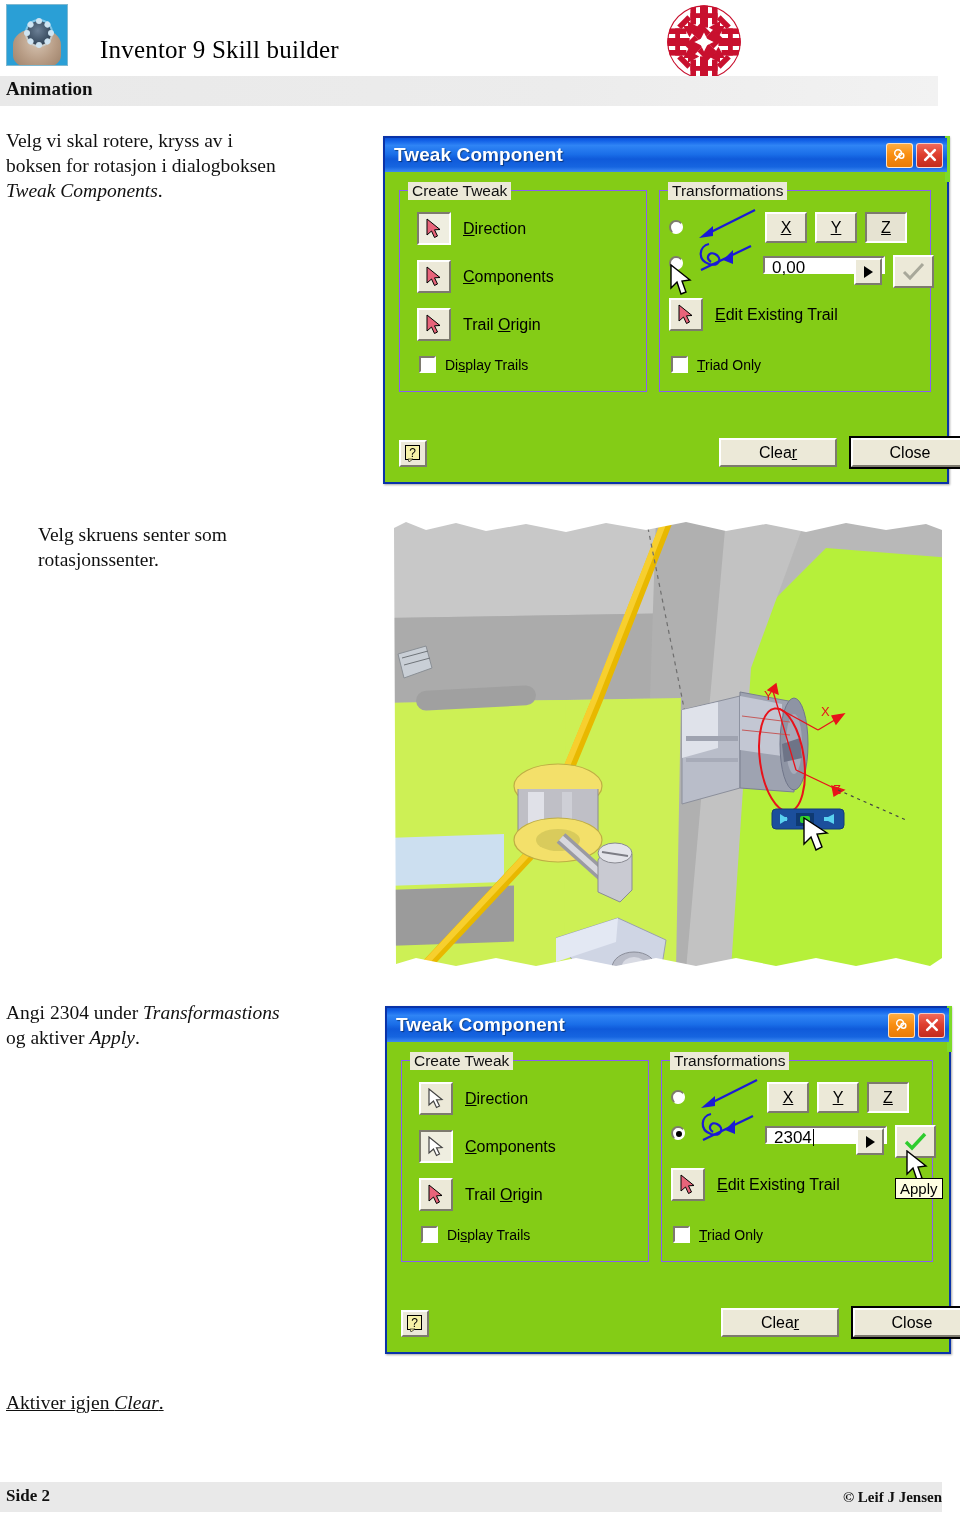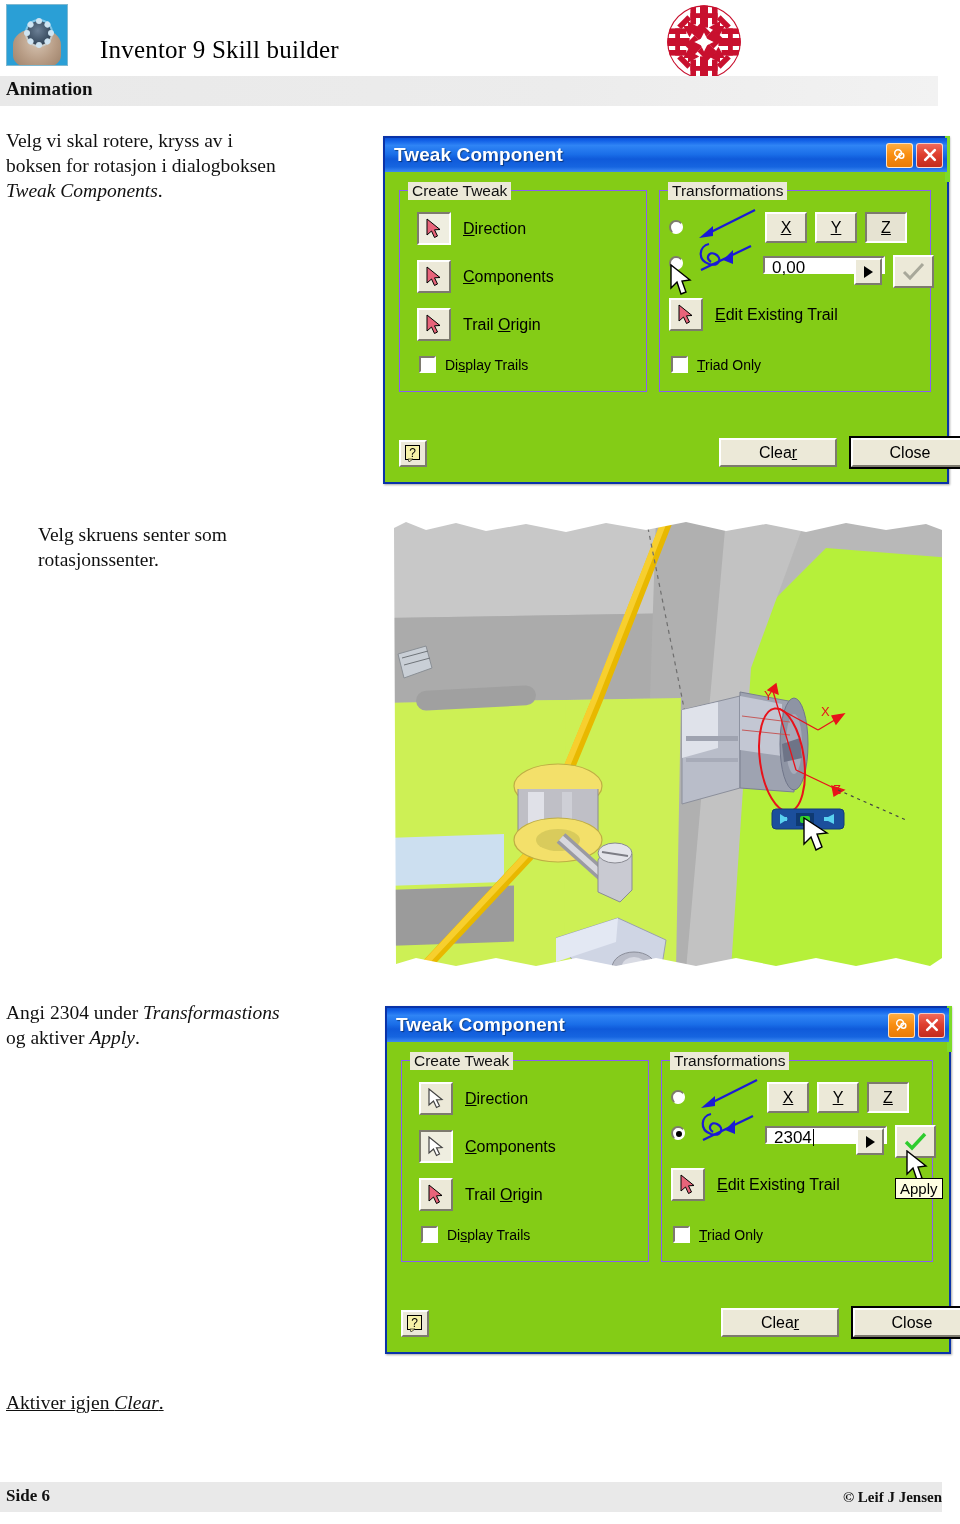--- a/index.html
+++ b/index.html
@@ -691,14 +691,14 @@
     </svg>
     <div class="tooltip" style="left:508px; top:136px;">Apply</div>
   </div>
 </div>
 
 <div class="body-text" id="para-4">
   <span>Aktiver igjen </span><i>Clear</i><span>.</span>
 </div>
 
 <div class="footer-band"></div>
-<div class="footer-left">Side 6</div>
+<div class="footer-left">Side 2</div>
 <div class="footer-right">© Leif J Jensen</div>
 
 </body></html>

